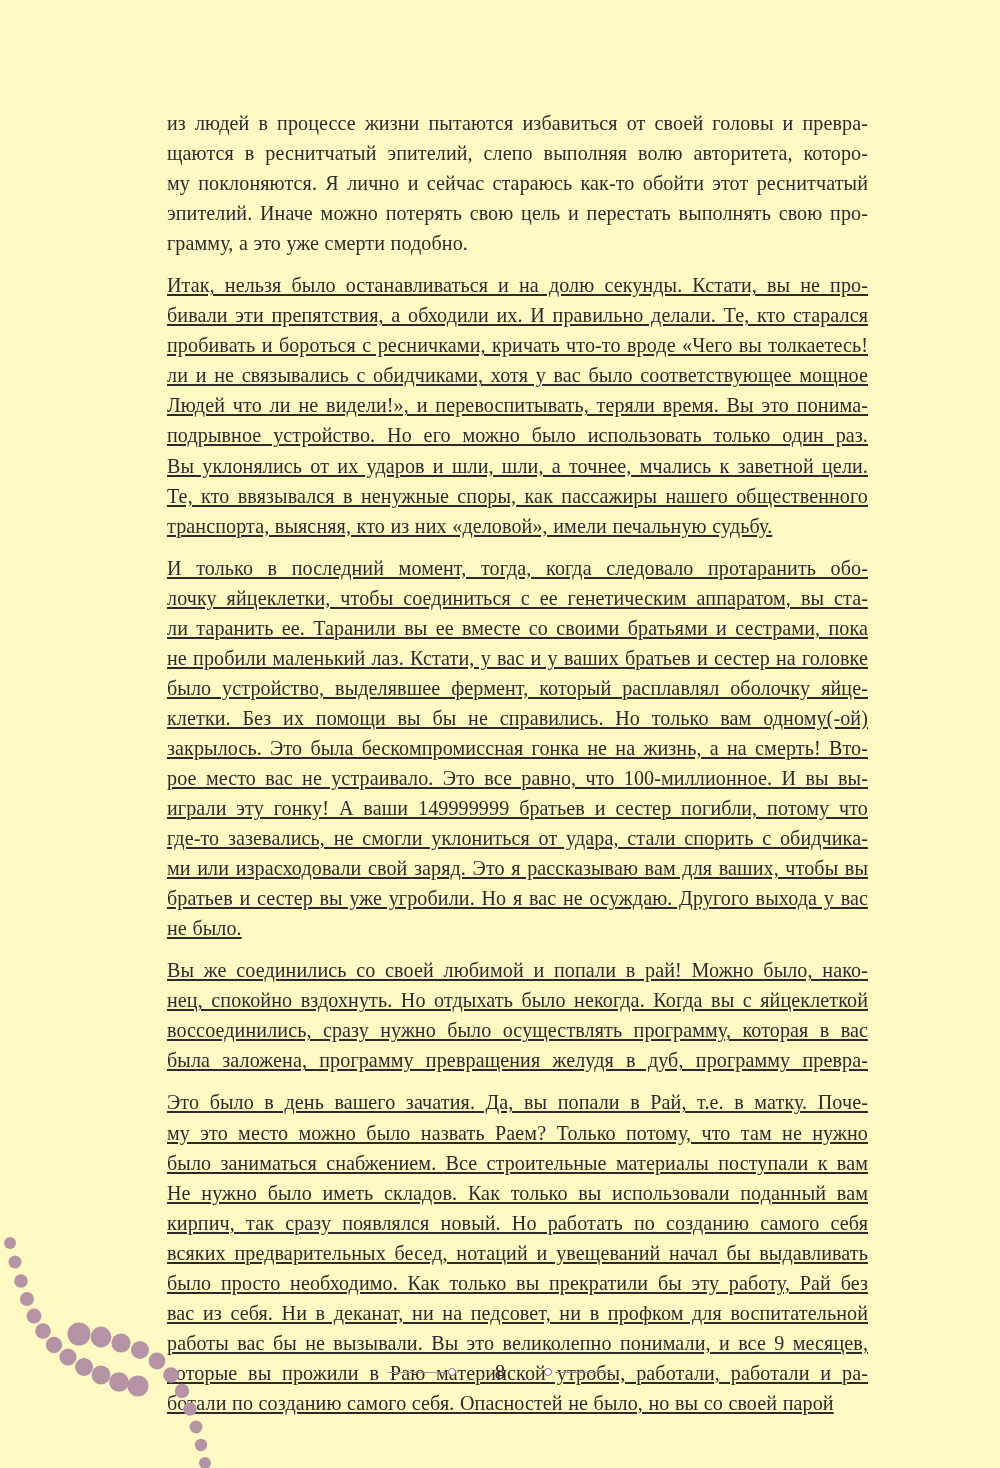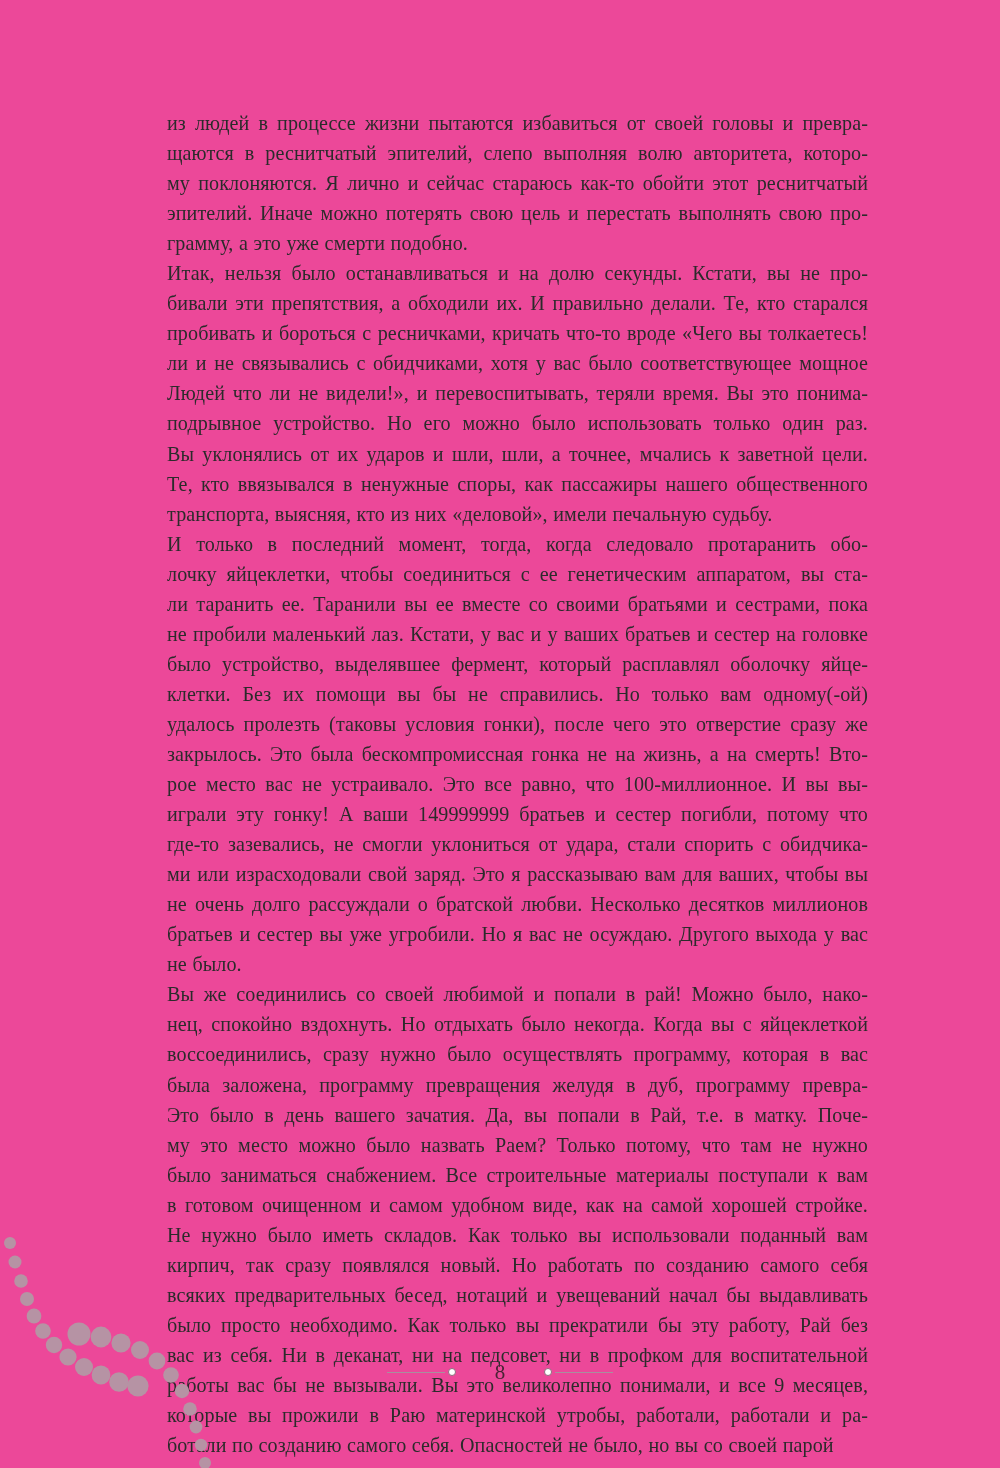--- a/index.html
+++ b/index.html
@@ -8,21 +8,21 @@
     padding: 0;
     background: #ffffff;
   }
   body {
     font-family: "Liberation Serif", "DejaVu Serif", serif;
   }
   #page {
     position: relative;
     width: 1000px;
     height: 1468px;
-    background: #ec4899;
+    background: #fef9c3;
     overflow: hidden;
   }
 
   
   #text-column {
     position: absolute;
     left: 133px;
     top: 108px;
     width: 735px;
   }
@@ -33,21 +33,21 @@
     line-height: 30.05px;
     color: #2b2b2b;
     text-align: justify;
     text-align-last: left;
     letter-spacing: 0.1px;
     word-spacing: 0.4px;
     -webkit-hyphens: none;
     hyphens: none;
     white-space: normal;
   }
-  .para + .para { margin-top: 0; }
+  .para + .para { margin-top: 12px; text-decoration: underline; }
   .para .ln { display: block; }
   
   .para .ln {
     text-align: justify;
     text-align-last: justify;
   }
   .para .ln.last {
     text-align: center;
     text-align-last: left;
   }
@@ -124,41 +124,38 @@
         <span class="ln">Те, кто ввязывался в ненужные споры, как пассажиры нашего общественного</span>
         <span class="ln last">транспорта, выясняя, кто из них «деловой», имели печальную судьбу.</span>
       </p>
     <p class="para">
         <span class="ln first">И только в последний момент, тогда, когда следовало протаранить обо-</span>
         <span class="ln">лочку яйцеклетки, чтобы соединиться с ее генетическим аппаратом, вы ста-</span>
         <span class="ln">ли таранить ее. Таранили вы ее вместе со своими братьями и сестрами, пока</span>
         <span class="ln">не пробили маленький лаз. Кстати, у вас и у ваших братьев и сестер на головке</span>
         <span class="ln">было устройство, выделявшее фермент, который расплавлял оболочку яйце-</span>
         <span class="ln">клетки. Без их помощи вы бы не справились. Но только вам одному(-ой)</span>
-        <span class="ln">удалось пролезть (таковы условия гонки), после чего это отверстие сразу же</span>
         <span class="ln">закрылось. Это была бескомпромиссная гонка не на жизнь, а на смерть! Вто-</span>
         <span class="ln">рое место вас не устраивало. Это все равно, что 100-миллионное. И вы вы-</span>
         <span class="ln">играли эту гонку! А ваши 149999999 братьев и сестер погибли, потому что</span>
         <span class="ln">где-то зазевались, не смогли уклониться от удара, стали спорить с обидчика-</span>
         <span class="ln">ми или израсходовали свой заряд. Это я рассказываю вам для ваших, чтобы вы</span>
-        <span class="ln">не очень долго рассуждали о братской любви. Несколько десятков миллионов</span>
         <span class="ln">братьев и сестер вы уже угробили. Но я вас не осуждаю. Другого выхода у вас</span>
         <span class="ln last">не было.</span>
       </p>
     <p class="para">
         <span class="ln first">Вы же соединились со своей любимой и попали в рай! Можно было, нако-</span>
         <span class="ln">нец, спокойно вздохнуть. Но отдыхать было некогда. Когда вы с яйцеклеткой</span>
         <span class="ln">воссоединились, сразу нужно было осуществлять программу, которая в вас</span>
         <span class="ln">была заложена, программу превращения желудя в дуб, программу превра-</span>
       </p>
     <p class="para">
         <span class="ln first">Это было в день вашего зачатия. Да, вы попали в Рай, т.е. в матку. Поче-</span>
         <span class="ln">му это место можно было назвать Раем? Только потому, что там не нужно</span>
         <span class="ln">было заниматься снабжением. Все строительные материалы поступали к вам</span>
-        <span class="ln">в готовом очищенном и самом удобном виде, как на самой хорошей стройке.</span>
         <span class="ln">Не нужно было иметь складов. Как только вы использовали поданный вам</span>
         <span class="ln">кирпич, так сразу появлялся новый. Но работать по созданию самого себя</span>
         <span class="ln">всяких предварительных бесед, нотаций и увещеваний начал бы выдавливать</span>
         <span class="ln">было просто необходимо. Как только вы прекратили бы эту работу, Рай без</span>
         <span class="ln">вас из себя. Ни в деканат, ни на педсовет, ни в профком для воспитательной</span>
         <span class="ln">работы вас бы не вызывали. Вы это великолепно понимали, и все 9 месяцев,</span>
         <span class="ln">которые вы прожили в Раю материнской утробы, работали, работали и ра-</span>
         <span class="ln last">ботали по созданию самого себя. Опасностей не было, но вы со своей парой</span>
       </p>
   </div>

